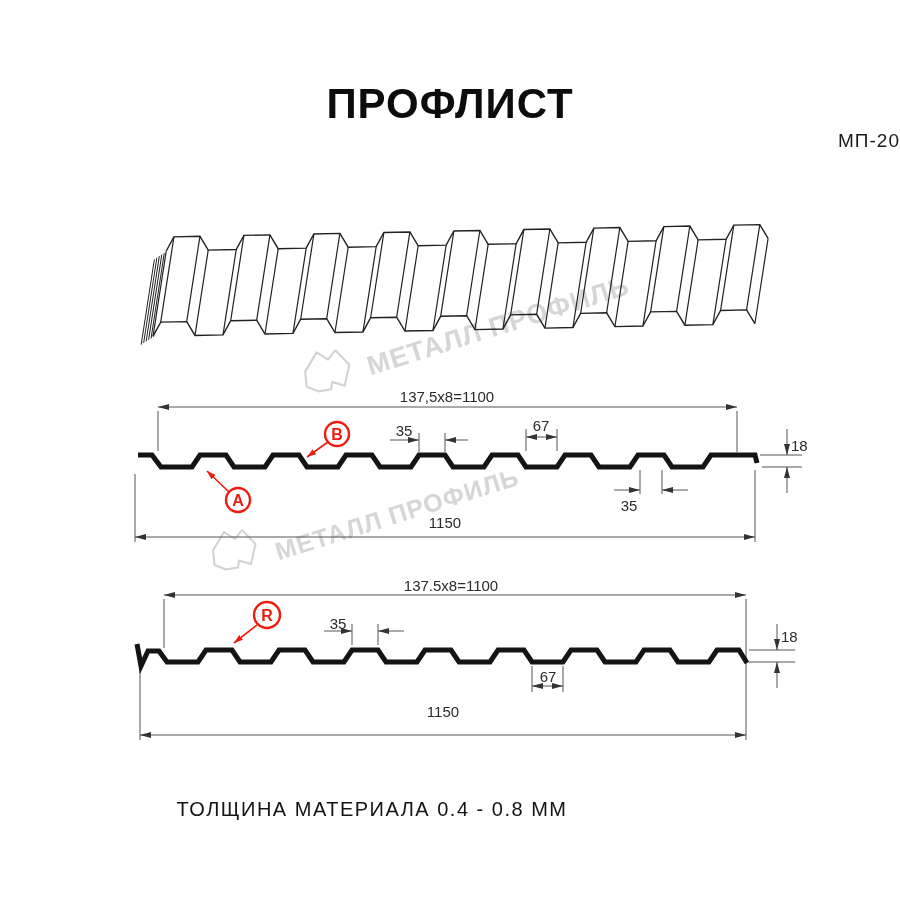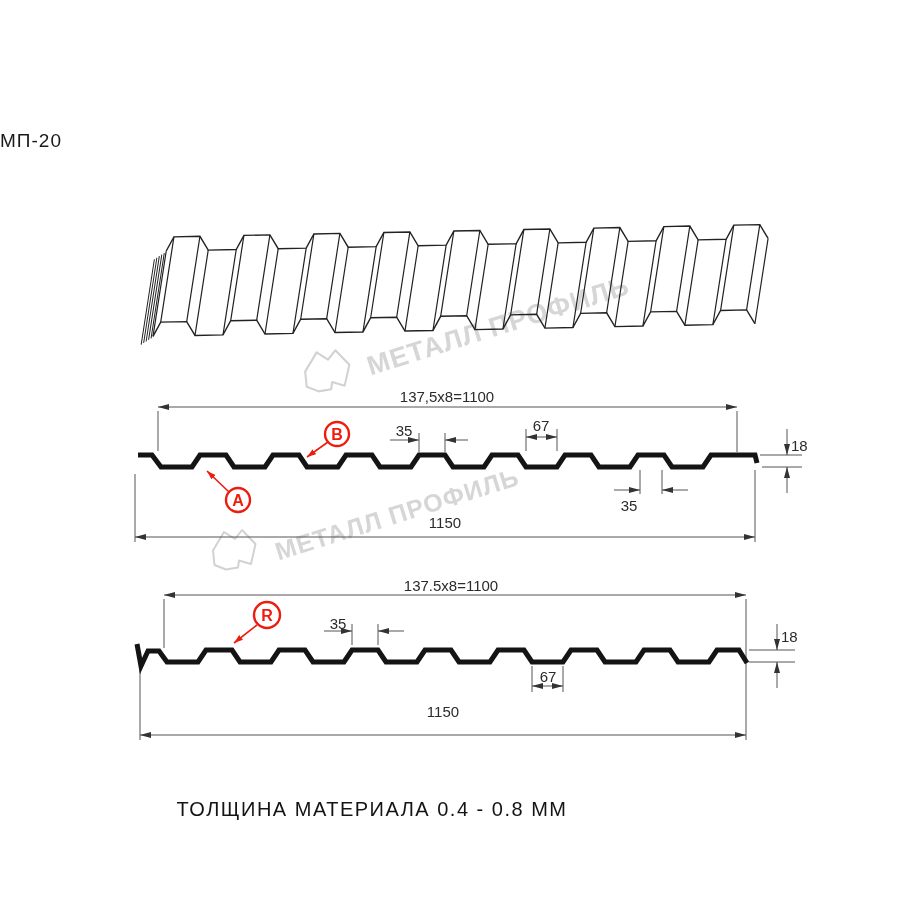--- a/index.html
+++ b/index.html
@@ -1,40 +1,41 @@
 <!DOCTYPE html>
 <html><head>
 <meta charset="utf-8">
 <style>
   html,body{margin:0;padding:0;background:#fff;}
   .page{position:relative;width:900px;height:900px;background:#fff;overflow:hidden;
         font-family:"Liberation Sans", sans-serif;}
   .title{position:absolute;left:0;top:80px;width:900px;text-align:center;
          font-size:42px;font-weight:700;letter-spacing:1px;color:#0c0c0c;}
-  .subtitle{position:absolute;left:0;top:130px;width:900px;text-align:left;
+  .subtitle{position:absolute;left:0;top:130px;width:900px;text-align:right;
             font-size:19px;font-weight:400;letter-spacing:1px;color:#1a1a1a;}
   .footer-note{position:absolute;left:0;top:798px;width:744px;text-align:center;
                font-size:20px;font-weight:400;letter-spacing:1.5px;color:#141414;}
   .wm{position:absolute;color:#d6d6d6;font-weight:700;white-space:nowrap;z-index:1;}
   .wm1-text{left:368px;top:352px;font-size:27px;letter-spacing:1px;
             transform:rotate(-17.5deg);transform-origin:left center;}
   .wm2-text{left:276px;top:538px;font-size:25px;letter-spacing:1px;
             transform:rotate(-17.5deg);transform-origin:left center;}
   .wm-logo{position:absolute;z-index:1;}
   .wm-logo1{left:290px;top:343px;}
   .wm-logo2{left:200px;top:523px;}
   svg.main{position:absolute;left:0;top:0;z-index:2;}
   .dimtxt{font-family:"Liberation Sans", sans-serif;font-size:15px;fill:#2b2b2b;}
   .redtxt{font-family:"Liberation Sans", sans-serif;font-size:16px;font-weight:600;fill:#ed1c0e;}
 </style>
 </head>
 <body>
 
 <div class="page">
 
+  <div class="title">ПРОФЛИСТ</div>
   <div class="subtitle">МП-20</div>
 
   <svg class="wm-logo wm-logo1" width="74" height="52" viewBox="0 0 100 100">
     <path d="M8,55 L30,18 L52,32 L66,14 L93,42 L84,82 L60,75 L58,89 L34,93 L11,84 Z" fill="none" stroke="#d2d2d2" stroke-width="4" stroke-linejoin="round"></path>
   </svg>
   <div class="wm wm1-text">МЕТАЛЛ ПРОФИЛЬ</div>
 
   <svg class="wm-logo wm-logo2" width="68" height="50" viewBox="0 0 100 100">
     <path d="M8,55 L30,18 L52,32 L66,14 L93,42 L84,82 L60,75 L58,89 L34,93 L11,84 Z" fill="none" stroke="#d2d2d2" stroke-width="4" stroke-linejoin="round"></path>
   </svg>

